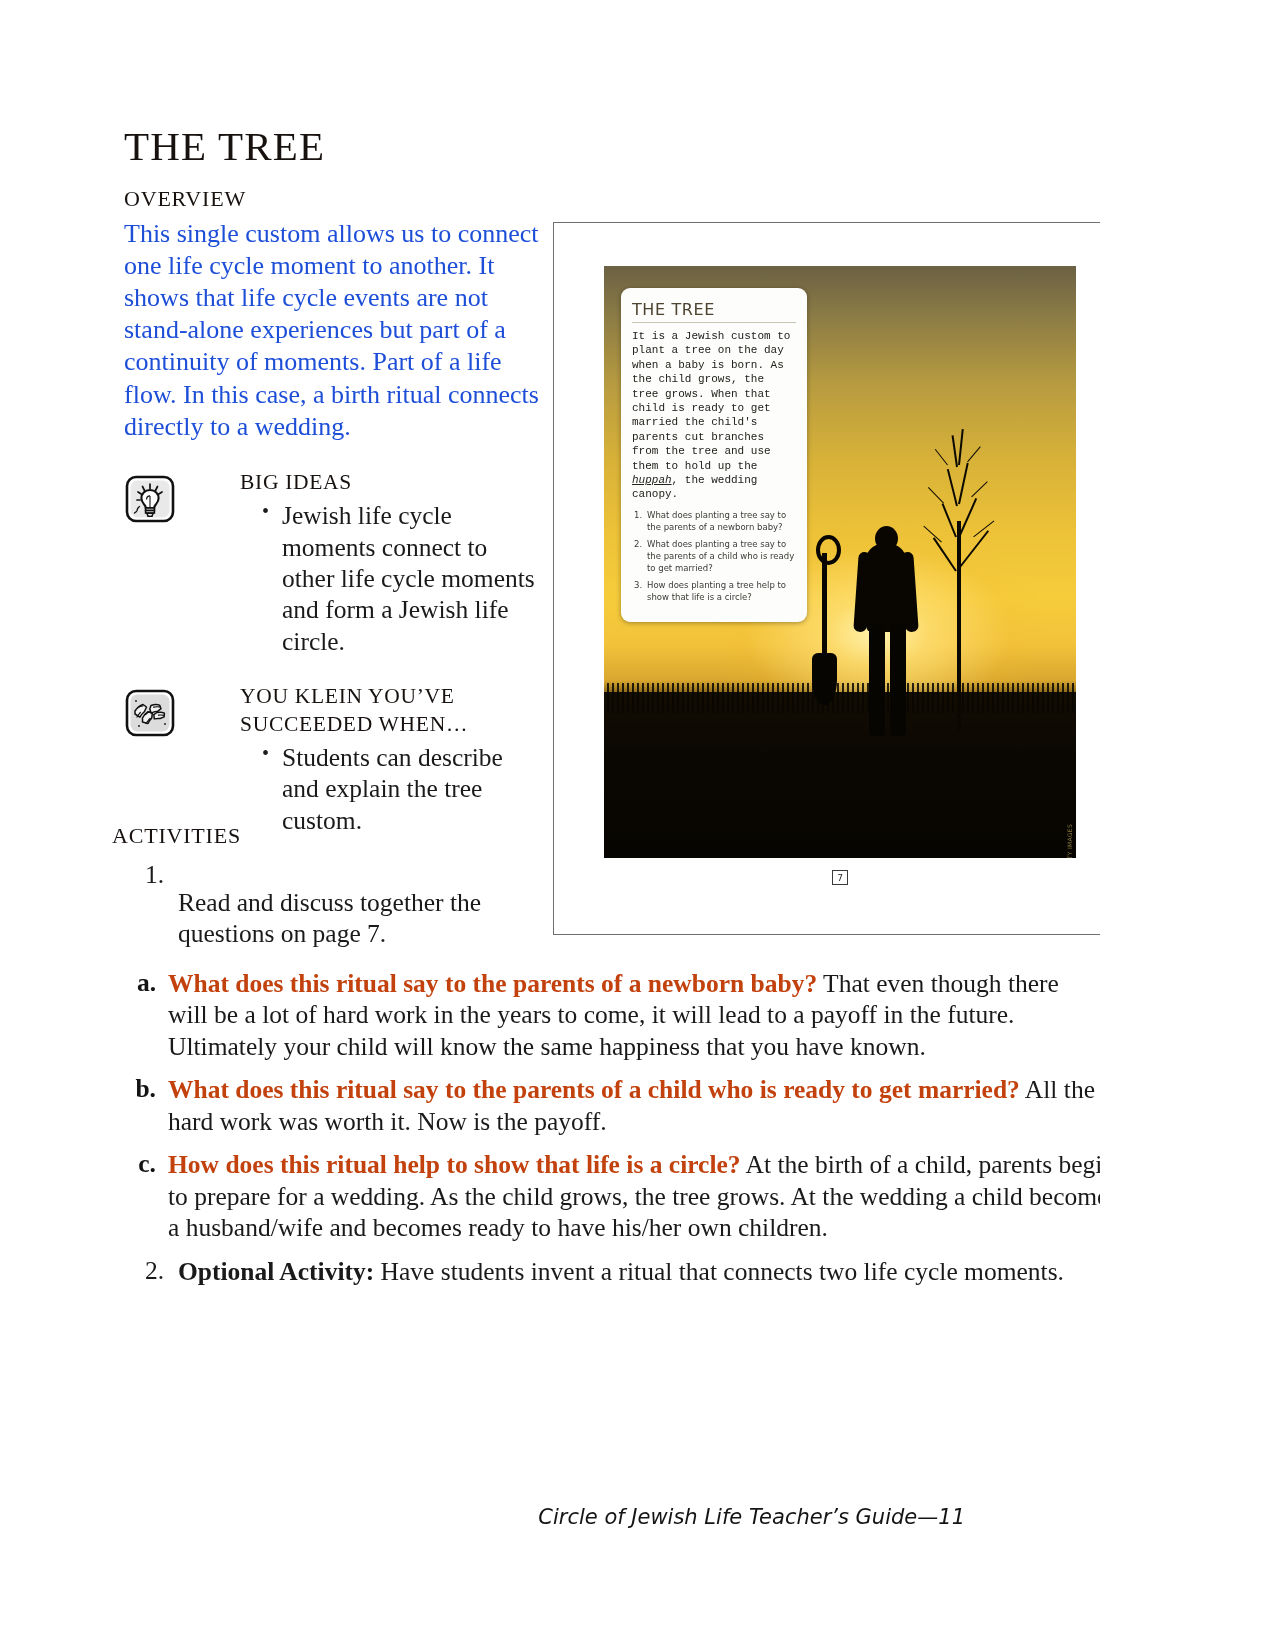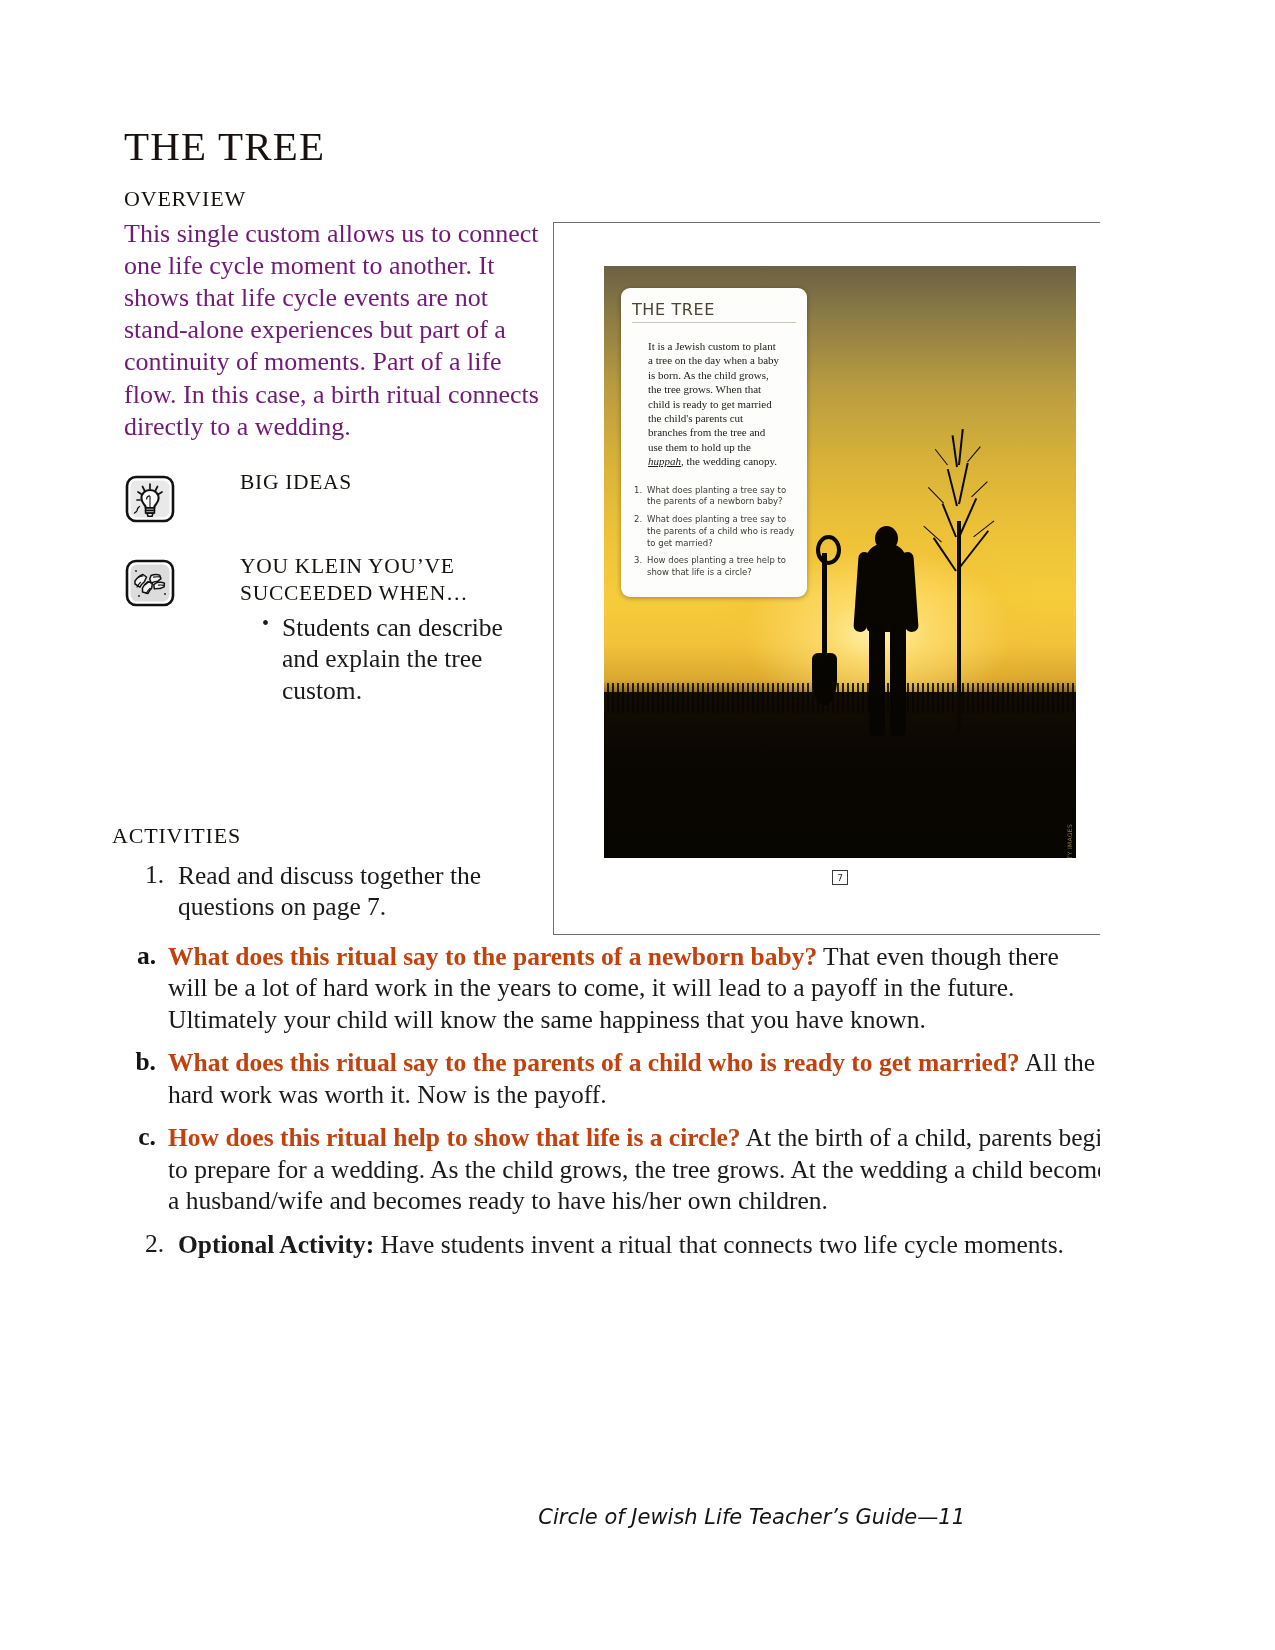--- a/index.html
+++ b/index.html
@@ -39,21 +39,21 @@
     font-size: 22px;
     letter-spacing: 0.8px;
     font-weight: 400;
     color: #17120f;
     margin: 0 0 6px 0;
   }
   .overview-body {
     font-size: 26px;
     line-height: 1.235;
     margin: 0;
-    color: #701a75;
+    color: #1d4ed8;
   }
 
   
   .icon-block {
     display: flex;
     align-items: flex-start;
     margin-top: 26px;
     gap: 48px;
   }
   .icon-badge {
@@ -120,21 +120,21 @@
     font-size: 25.5px;
     font-variant-numeric: oldstyle-nums;
     color: #1a1a1a;
   }
   .act-body {
     margin-left: 14px;
     font-size: 25.5px;
     line-height: 1.235;
     color: #1a1a1a;
   }
-  .act-1 .act-body { width: 360px; }
+  .act-1 .act-body { width: 360px; margin-top: 27px; }
   .act-2 .act-body { width: 960px; }
 
   .sublist {
     margin: 18px 0 0 0;
     padding: 0;
     list-style: none;
   }
   .sub-item {
     display: flex;
     align-items: flex-start;
@@ -353,25 +353,25 @@
     letter-spacing: 0.6px;
     color: #4e4330;
     margin: 2px 0 3px 0;
   }
   .card-rule {
     height: 1px;
     background: #c9c3b4;
     margin: 2px 0 6px 0;
   }
   .card-body {
-    font-family: Liberation Serif, serif;
+    font-family: Liberation Mono, monospace;
     font-size: 11px;
     line-height: 1.31;
     color: #22201c;
-    margin: 16px;
+    margin: 0;
   }
   .card-body i { font-style: italic; text-decoration: underline; }
   .card-qs {
     list-style: none;
     margin: 8px 0 0 0;
     padding: 0;
     counter-reset: q;
   }
   .card-qs li {
     position: relative;
@@ -438,20 +438,23 @@
           <rect x="21.6" y="37.6" width="8.8" height="2.4" fill="#fff" stroke="#111" stroke-width="1.6"></rect>
           <path d="M23 40.2h6l-1 3h-4z" fill="#fff" stroke="#111" stroke-width="1.6"></path>
           <g stroke="#111" stroke-width="1.3" stroke-linecap="round">
             <path d="M15.5 33.5c-1.6 1-2.4 2.6-2.4 4"></path>
             <path d="M12.5 38.5l-2 1.6"></path>
           </g>
         </svg>
       </div>
       <div class="icon-text">
         <div class="icon-title">BIG IDEAS</div>
+        <ul class="bullet-list">
+          <li>Jewish life cycle moments connect to other life cycle moments and form a Jewish life circle.</li>
+        </ul>
       </div>
     </div>
 
     <div class="icon-block">
       <div class="icon-badge">
         <svg width="54" height="54" viewBox="0 0 54 54">
           <rect x="3" y="4" width="46" height="44" rx="9" ry="9" fill="#ffffff" stroke="#111" stroke-width="2.6"></rect>
           <rect x="6.5" y="7.5" width="39" height="37" rx="7" ry="7" fill="#dcdcdc" stroke="none"></rect>
           <g fill="#f3f3f3" stroke="#111" stroke-width="1.5" stroke-linejoin="round">
             <path d="M11 24c2-3 5-5.5 8-6.5l3.5 2.5-2 4.5c-1.6 1.4-3.6 3.6-4.6 5.6L11 27z"></path>

